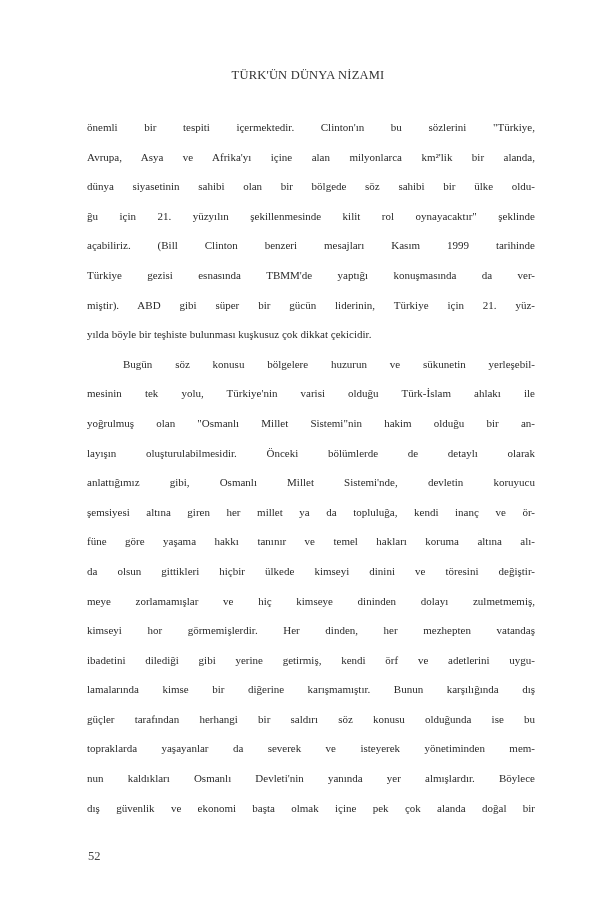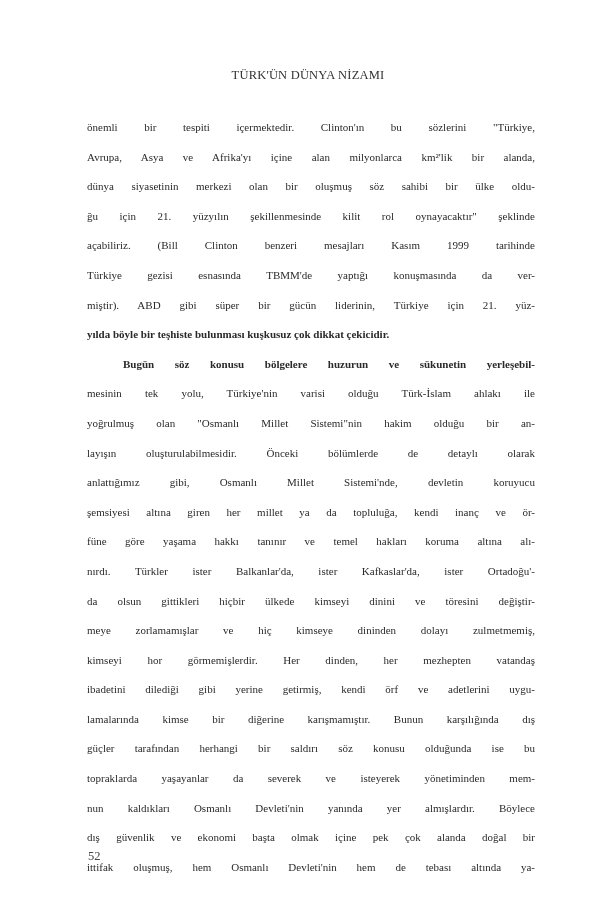--- a/index.html
+++ b/index.html
@@ -35,64 +35,60 @@
       display: block;
       height: 29.6px;
       line-height: 29.6px;
       font-size: 11px;
       white-space: nowrap;
       text-align: justify;
       text-align-last: justify;
     }
     .line.last {
       text-align-last: left;
-      font-weight: bold;
     }
     .line.indent {
       padding-left: 36px;
-      font-weight: bold;
     }
     .page-number {
       position: absolute;
       top: 849px;
       left: 88px;
       font-size: 12.5px;
       color: #444;
       text-align: right;
     }
   </style>
 </head>
 <body>
 
 <div class="running-head">TÜRK'ÜN DÜNYA NİZAMI</div>
 
 <div class="body-text">
 
   <span class="line">önemli bir tespiti içermektedir. Clinton'ın bu sözlerini "Türkiye,</span>
   <span class="line">Avrupa, Asya ve Afrika'yı içine alan milyonlarca km²'lik bir alanda,</span>
-  <span class="line">dünya siyasetinin merkezi olan bir oluşmuş söz sahibi bir ülke oldu-</span>
+  <span class="line">dünya siyasetinin sahibi olan bir bölgede söz sahibi bir ülke oldu-</span>
   <span class="line">ğu için 21. yüzyılın şekillenmesinde kilit rol oynayacaktır" şeklinde</span>
   <span class="line">açabiliriz. (Bill Clinton benzeri mesajları Kasım 1999 tarihinde</span>
   <span class="line">Türkiye gezisi esnasında TBMM'de yaptığı konuşmasında da ver-</span>
   <span class="line">miştir). ABD gibi süper bir gücün liderinin, Türkiye için  21. yüz-</span>
   <span class="line last">yılda böyle bir teşhiste bulunması kuşkusuz çok dikkat çekicidir.</span>
 
   <span class="line indent">Bugün söz konusu bölgelere huzurun ve sükunetin yerleşebil-</span>
   <span class="line">mesinin tek yolu, Türkiye'nin varisi olduğu Türk-İslam ahlakı ile</span>
   <span class="line">yoğrulmuş olan "Osmanlı Millet Sistemi"nin hakim olduğu bir an-</span>
   <span class="line">layışın oluşturulabilmesidir. Önceki bölümlerde de detaylı olarak</span>
   <span class="line">anlattığımız gibi, Osmanlı Millet Sistemi'nde, devletin koruyucu</span>
   <span class="line">şemsiyesi altına giren her millet ya da topluluğa, kendi inanç ve ör-</span>
   <span class="line">füne göre yaşama hakkı tanınır ve temel hakları koruma altına alı-</span>
-  <span class="line">nırdı. Türkler ister Balkanlar'da, ister Kafkaslar'da, ister Ortadoğu'-</span>
   <span class="line">da olsun gittikleri hiçbir ülkede kimseyi dinini ve töresini değiştir-</span>
   <span class="line">meye zorlamamışlar ve hiç kimseye dininden dolayı zulmetmemiş,</span>
   <span class="line">kimseyi hor görmemişlerdir. Her dinden, her mezhepten vatandaş</span>
   <span class="line">ibadetini dilediği gibi yerine getirmiş, kendi örf ve adetlerini uygu-</span>
   <span class="line">lamalarında kimse bir diğerine karışmamıştır. Bunun karşılığında dış</span>
   <span class="line">güçler tarafından herhangi bir saldırı söz konusu olduğunda ise bu</span>
   <span class="line">topraklarda yaşayanlar da  severek ve isteyerek yönetiminden mem-</span>
   <span class="line">nun kaldıkları Osmanlı Devleti'nin yanında yer almışlardır. Böylece</span>
   <span class="line">dış güvenlik ve ekonomi başta olmak içine pek çok alanda doğal bir</span>
-  <span class="line">ittifak oluşmuş, hem Osmanlı Devleti'nin hem de tebası altında ya-</span>
 </div>
 
 <div class="page-number">52</div>
 
 </body></html>

